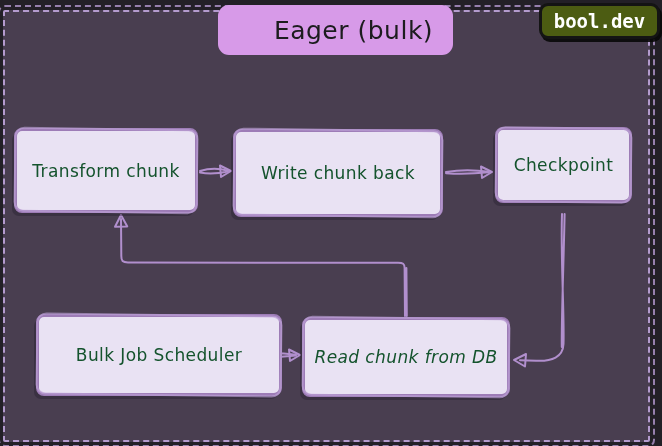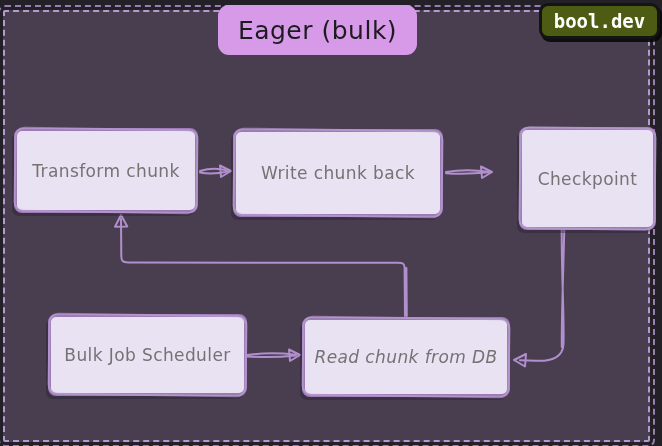--- a/index.html
+++ b/index.html
@@ -18,52 +18,52 @@
     outline: 2px dashed #9780ae;
     outline-offset: 3px;
     border-radius: 2px;
   }
 
   
   .title-badge {
     position: absolute; left: 218px; top: 5px; width: 199px; height: 50px;
     background: #d79ae8; border-radius: 11px;
     display: flex; align-items: center; justify-content: center;
-    color: #1c1c1e; font-size: 25px; letter-spacing: 0.5px;
+    color: #1c1c1e; font-size: 25px; letter-spacing: 0.5px; padding-left: 36px;
   }
 
   
   .watermark {
     position: absolute; left: 539px; top: 3px; width: 121px; height: 36px;
     box-sizing: border-box;
     background: #4c5c12; border: 3px solid #141414; border-radius: 9px;
     box-shadow: 2px 3px 0 rgba(8,8,8,0.9);
     display: flex; align-items: center; justify-content: center;
     font-family: "DejaVu Sans Mono", monospace; font-weight: bold;
     font-size: 19px; color: #ffffff;
   }
 
   
   .node {
     position: absolute; box-sizing: border-box;
     background: #e9e2f3;
     border: 3px solid #9d7cb6; border-radius: 8px;
     box-shadow: -3px 4px 0 -1px rgba(32,25,40,0.35);
     display: flex; align-items: center; justify-content: center;
-    color: #737373; font-size: 17px; letter-spacing: 0.4px;
+    color: #14532d; font-size: 17px; letter-spacing: 0.4px;
   }
   .node::before {
     content: ""; position: absolute; inset: -3px;
     border: 2px solid rgba(190,163,216,0.65); border-radius: 10px;
     transform: rotate(0.8deg); pointer-events: none;
   }
   .n-transform  { left: 14px;  top: 128px; width: 184px; height: 85px; }
   .n-write      { left: 233px; top: 129px; width: 210px; height: 88px; }
-  .n-checkpoint { left: 495px; top: 127px; width: 137px; height: 103px; margin-left: 24px; }
-  .n-scheduler  { left: 48px;  top: 314px; width: 199px; height: 82px; }
+  .n-checkpoint { left: 495px; top: 127px; width: 137px; height: 76px; }
+  .n-scheduler  { left: 36px;  top: 314px; width: 246px; height: 82px; }
   .n-read       { left: 302px; top: 317px; width: 208px; height: 80px; font-style: italic; }
 
   .arrows { position: absolute; left: 0; top: 0; pointer-events: none; }
 </style>
 </head>
 <body>
 
 <div class="stage">
 
   <div class="frame"></div>

